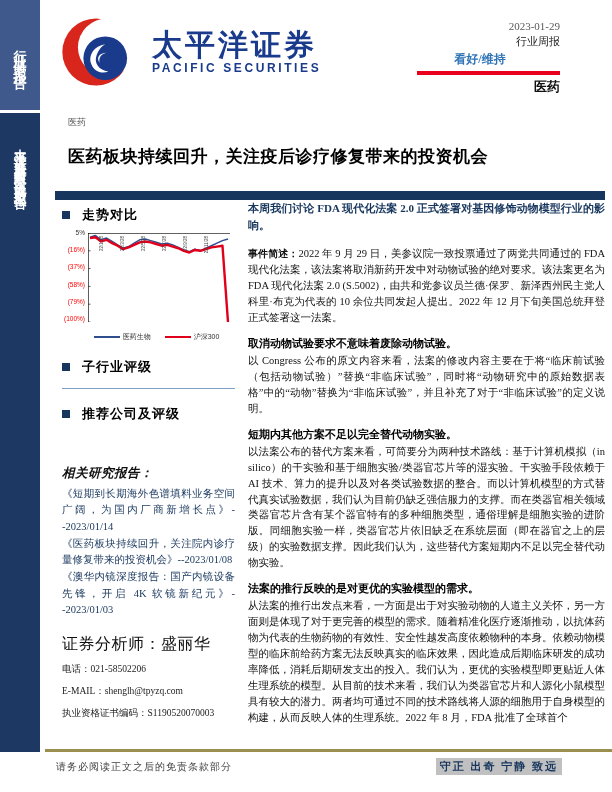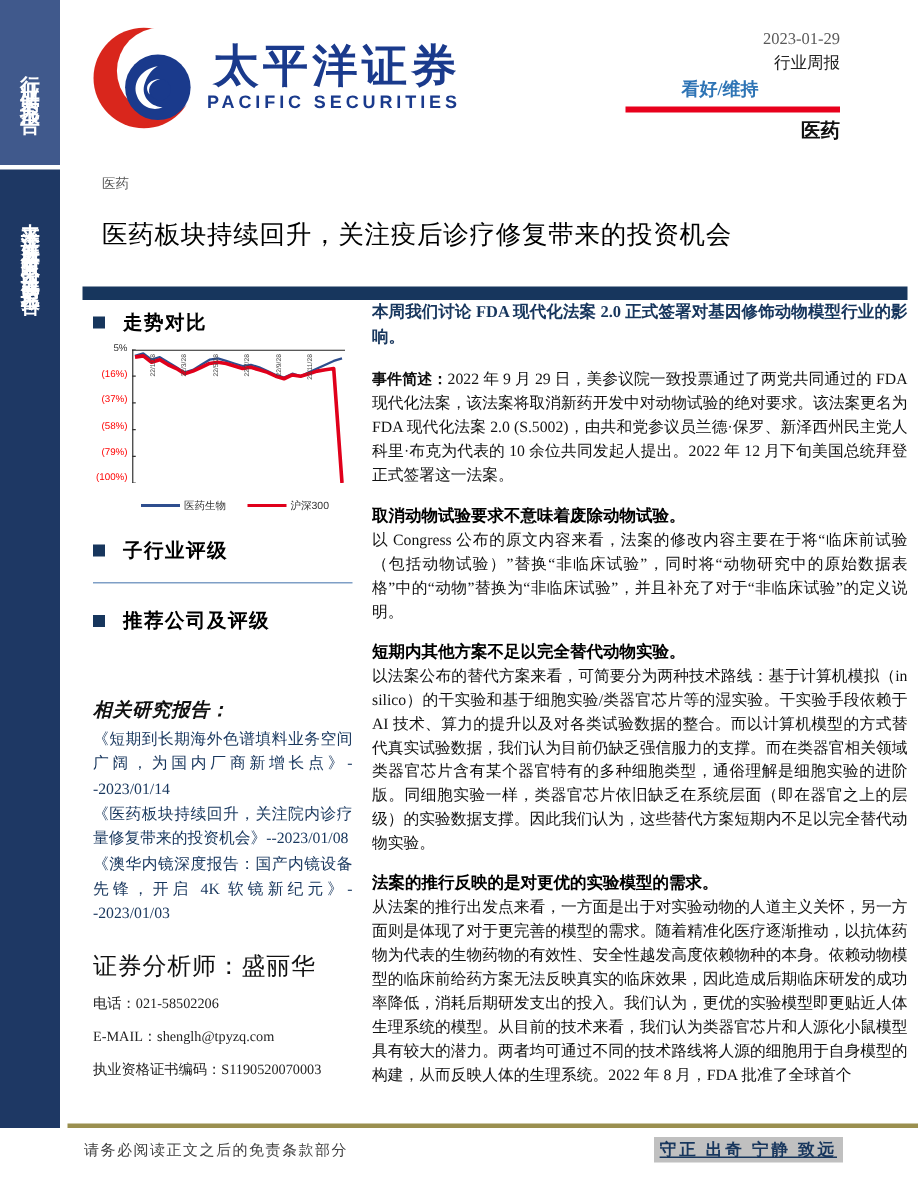--- a/index.html
+++ b/index.html
@@ -18,35 +18,35 @@
     display:flex;justify-content:center;
   }
   .vtext{
     writing-mode:vertical-rl;color:#fff;font-weight:bold;
     font-size:13px;letter-spacing:5px;line-height:1;
   }
   .sidebar-bottom .vtext{margin-top:26px;font-size:12.5px;letter-spacing:3px;}
   
   .logo-wrap{position:absolute;left:60px;top:12px;display:flex;align-items:center;}
   .logo-mark{width:78px;height:80px;}
-  .brand{margin-left:0;text-align:right;}
+  .brand{margin-left:14px;}
   .brand-cn{font-size:30px;font-weight:bold;color:#1A3A8C;letter-spacing:3px;
     font-family:"Liberation Sans","DejaVu Sans",sans-serif;line-height:1.05;}
   .brand-en{font-size:12px;color:#1A3A8C;letter-spacing:2.6px;
     font-family:"Liberation Sans","DejaVu Sans",sans-serif;font-weight:bold;}
   .head-right{position:absolute;right:52px;top:20px;width:160px;text-align:right;}
   .head-date{font-size:11px;color:#595959;}
   .head-type{font-size:11px;color:#222;margin-top:2px;}
   .head-rating{font-size:12px;color:#2E74B5;font-weight:bold;margin-top:2px;text-align:center;}
   .red-rule{width:143px;height:4px;background:#E8001C;margin:3px 0 3px auto;}
   .head-industry{font-size:13px;font-weight:bold;color:#111;}
   
   .cat-label{position:absolute;left:68px;top:116px;font-size:9px;color:#555;}
   .page-title{position:absolute;left:68px;top:134px;width:520px;
-    font-size:17px;font-weight:normal;letter-spacing:0.5px;color:#000;}
+    font-size:17px;font-weight:bold;letter-spacing:0.5px;color:#000;}
   .navy-band{position:absolute;left:55px;top:191px;width:550px;height:9px;background:#17365D;}
   
   .left-col{position:absolute;left:62px;top:206px;width:173px;}
   .sec-head{display:flex;align-items:center;margin:0 0 6px 0;}
   .sec-bullet{width:8px;height:8px;background:#17365D;margin-right:12px;flex:0 0 auto;}
   .sec-label{font-weight:bold;font-size:13px;color:#000;letter-spacing:1px;}
   
   .chart-box{position:relative;height:100px;margin:4px 0 2px 0;}
   .ylab{position:absolute;right:150px;width:30px;text-align:right;
     font-size:6.5px;color:#FF0000;line-height:1;
@@ -71,21 +71,21 @@
   .right-col{position:absolute;left:248px;top:200px;width:357px;height:546px;overflow:hidden;}
   .lede{color:#17365D;font-weight:bold;font-size:11px;line-height:1.55;text-align:justify;margin:0 0 12px 0;}
   .body-para{font-size:10.5px;line-height:1.52;text-align:justify;margin:0 0 4px 0;color:#111;}
   .body-para b{font-size:10px;font-family:Liberation Serif, serif;}
   .body-heading{font-size:11px;font-weight:bold;margin:10px 0 2px 0;color:#000;}
   .spacer-para{margin-bottom:10px;}
   
   .gold-rule{position:absolute;left:45px;top:749px;width:567px;height:2.5px;background:#9A8F4F;}
   .footer-disclaimer{position:absolute;left:56px;top:760px;font-size:10px;color:#404040;letter-spacing:1px;}
   .footer-slogan{position:absolute;right:50px;top:758px;font-size:11px;font-weight:bold;
-    color:#17365D;background:#C0C0C0;padding:1px 4px;letter-spacing:2px;text-decoration:underline;}
+    color:#17365D;background:#C0C0C0;padding:1px 4px;letter-spacing:2px;}
 </style>
 </head>
 <body>
 
 <div class="sidebar-top">
   <span class="vtext">行业研究报告</span>
 </div>
 <div class="sidebar-bottom">
   <span class="vtext">太平洋证券股份有限公司证券研究报告</span>
 </div>

